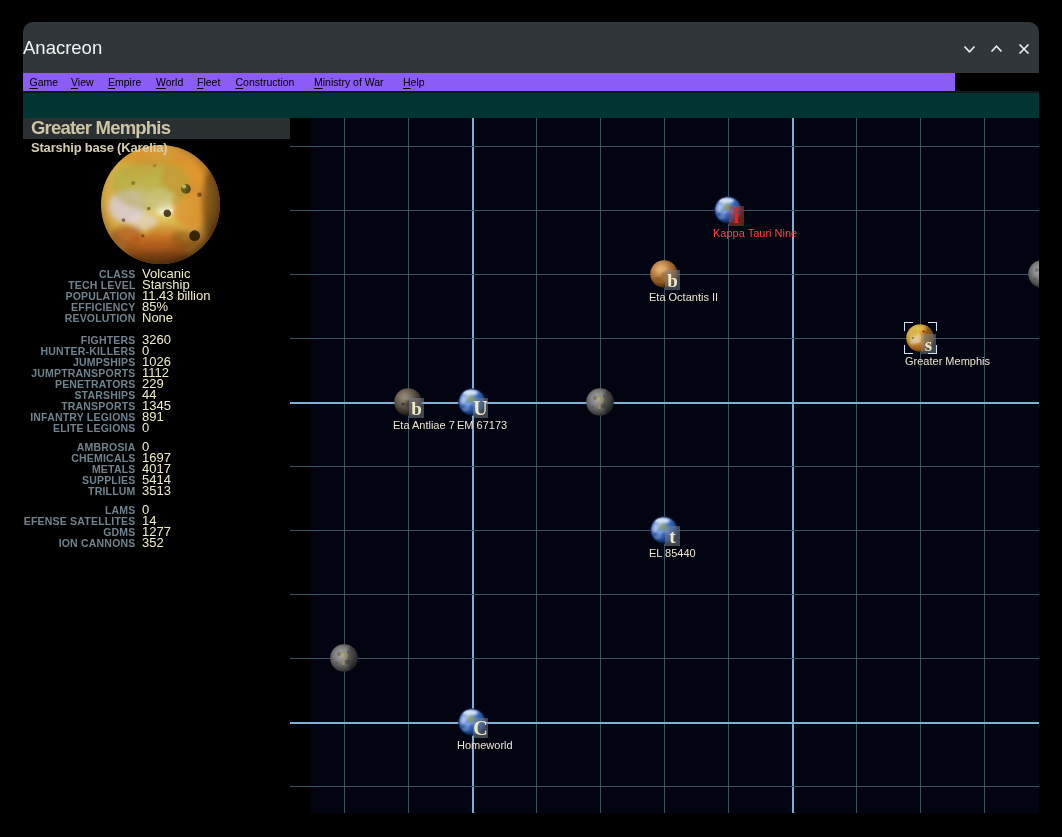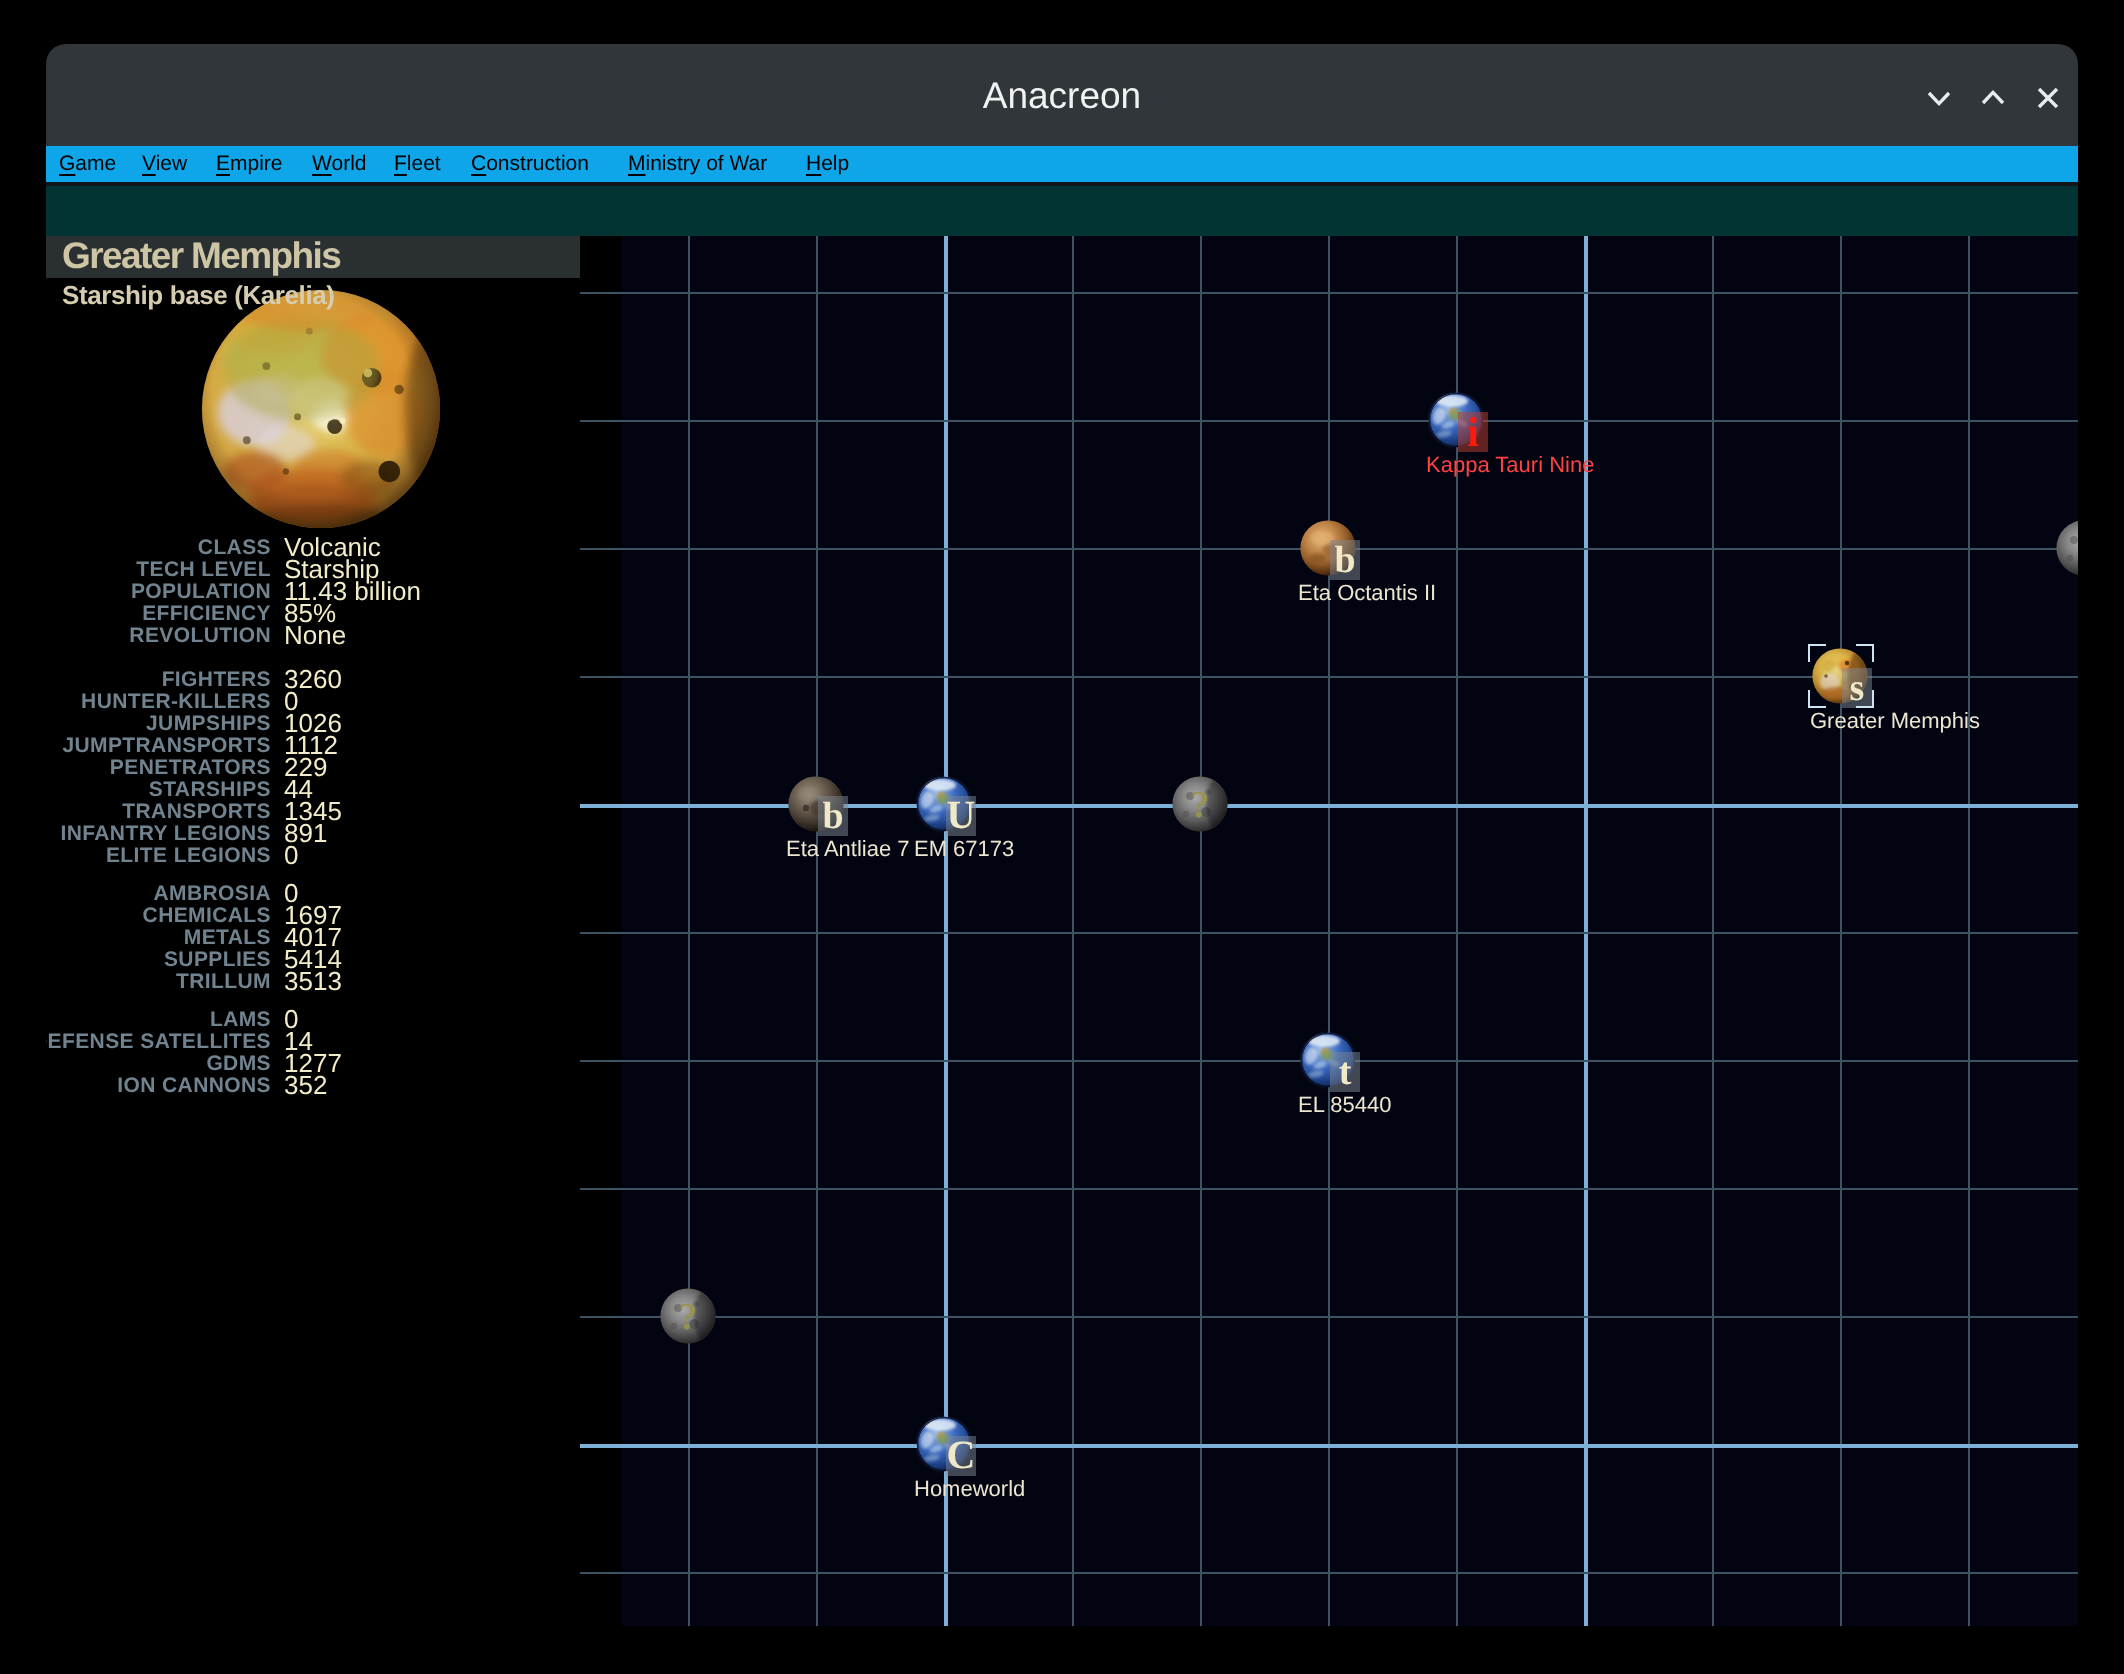--- a/index.html
+++ b/index.html
@@ -1,22 +1,22 @@
 <!DOCTYPE html>
 <html><head><meta charset="utf-8">
 <style>
   html,body{margin:0;padding:0;background:#000;width:1062px;height:837px;overflow:hidden;}
   *{box-sizing:border-box;}
   #win{position:absolute;left:23px;top:22px;width:1016px;height:791px;background:#000;
        border-radius:10px 10px 0 0;overflow:hidden;font-family:"Liberation Sans",sans-serif;will-change:transform;}
   #titlebar{position:absolute;left:0;top:0;width:1016px;height:51px;background:#31363b;}
-  #title{position:absolute;left:0;top:0;width:1016px;height:51px;line-height:51px;text-align:center;
+  #title{position:absolute;left:0;top:0;width:1016px;height:51px;line-height:51px;
          color:#f1f3f3;font-size:18.5px;}
   .wbtn{position:absolute;top:21px;}
-  #menubar{position:absolute;left:0;top:51px;width:1016px;height:18px;background:#0ea5e9;}
+  #menubar{position:absolute;left:0;top:51px;width:932px;height:18px;background:#8b5cf6;}
   .mi{position:absolute;top:0;height:18px;line-height:19px;color:#000;font-size:10.5px;white-space:nowrap;}
   .mi u{text-decoration-thickness:1px;text-underline-offset:1.5px;}
   #teal{position:absolute;left:0;top:69px;width:1016px;height:27px;background:#023434;border-top:2px solid #141719;}
   #map{position:absolute;left:267px;top:96px;width:749px;height:695px;background:#000;}
   #galaxy{position:absolute;left:21px;top:0;width:728px;height:695px;background:#030412;}
   .gv{position:absolute;top:0;width:1px;height:695px;background:#3c5363;}
   .gh{position:absolute;left:0;width:749px;height:1px;background:#3c5363;}
   .gvb{position:absolute;top:0;width:1.6px;height:695px;background:#7db0d6;}
   .ghb{position:absolute;left:0;width:749px;height:1.6px;background:#7db0d6;}
   .planet{position:absolute;width:30px;height:30px;}

